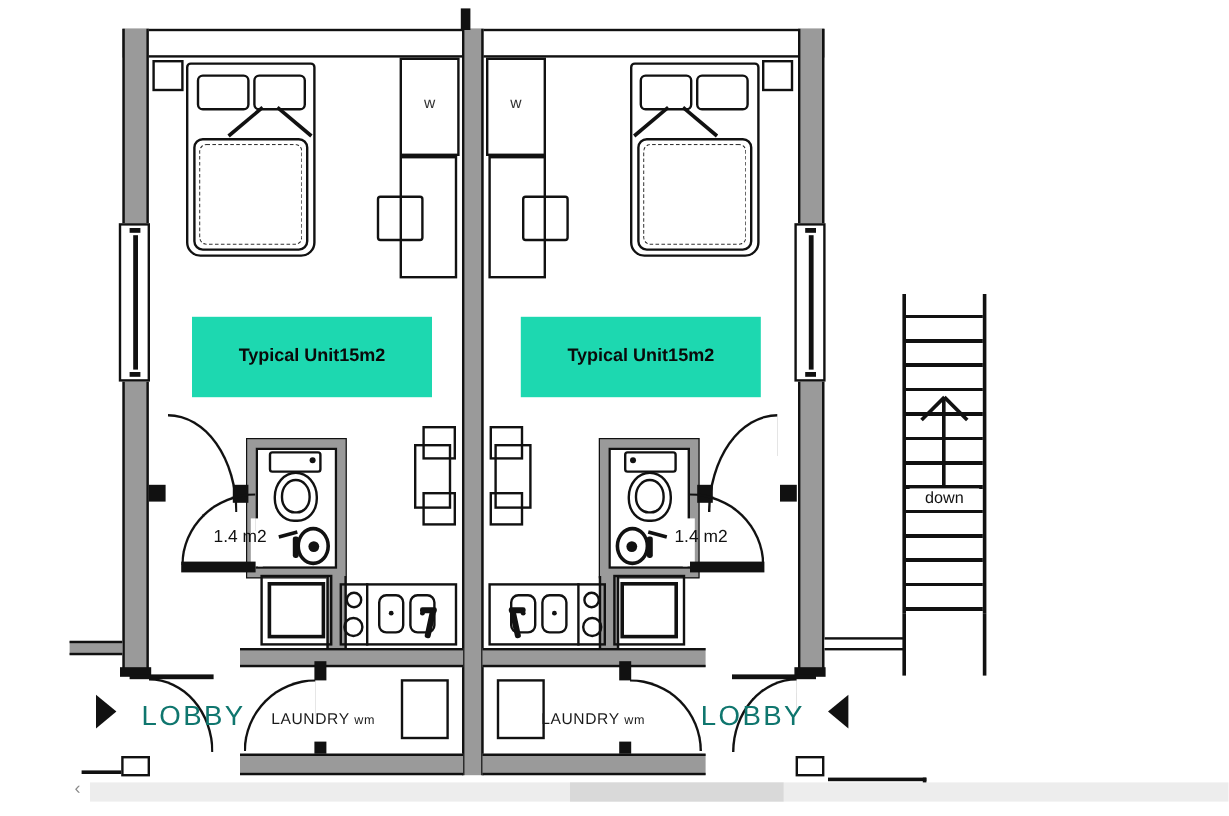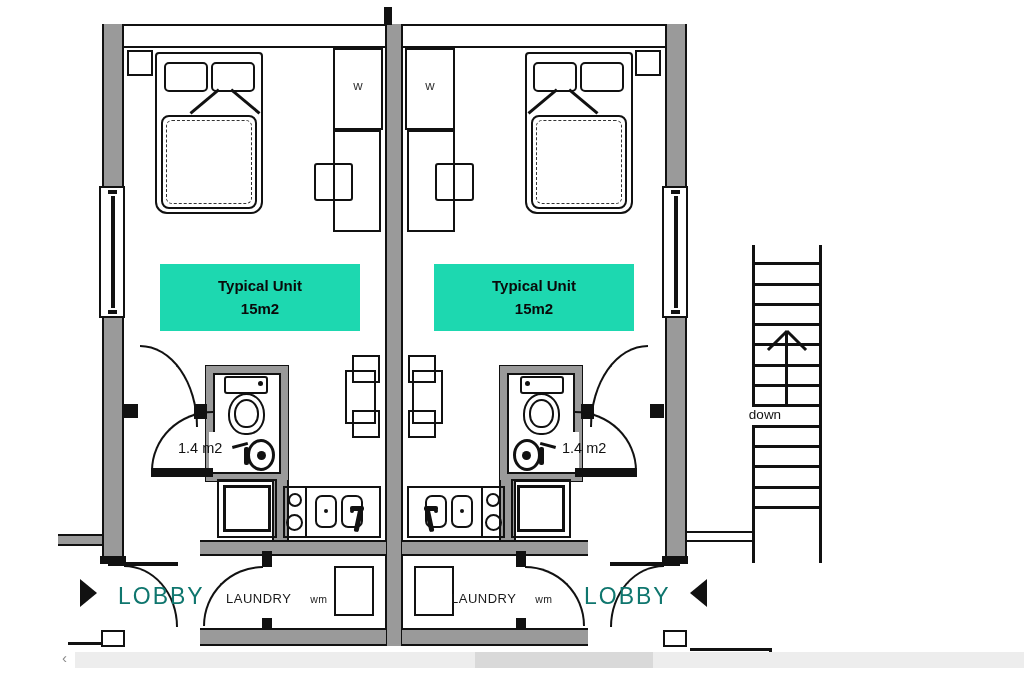--- a/index.html
+++ b/index.html
@@ -11,26 +11,26 @@
   .b{border:2.5px solid var(--ink,#111);background:transparent;}
   .b2{border:2px solid var(--ink,#111);background:transparent;}
   .bt{border:3.5px solid var(--ink,#111);background:transparent;}
   .round{border-radius:50%;}
   .unit{top:0;left:124px;width:270px;height:680px;}
   .unit.flip{left:394px;transform:scaleX(-1);}
   .arc-tr{border-top:2.5px solid var(--ink,#111);border-right:2.5px solid var(--ink,#111);
           border-top-right-radius:100% 100%;}
   .arc-tl{border-top:2.5px solid var(--ink,#111);border-left:2.5px solid var(--ink,#111);
           border-top-left-radius:100% 100%;}
-  .teal{background:var(--teal,#1dd8b0);display:flex;flex-direction:column;align-items:center;
+  .teal{background:var(--teal,#1dd8b0);display:flex;flex-direction:row;align-items:center;
         justify-content:center;font-weight:bold;font-size:15px;line-height:1.5;color:#0a0a0a;}
   .lbl{background:transparent;}
   .lobby-txt{font-size:23px;letter-spacing:2px;color:#0f766e;}
   .laundry-txt{font-size:13px;letter-spacing:.5px;color:#1a1a1a;white-space:nowrap;}
-  .wm-txt{font-size:10.5px;margin-left:15px;}
+  .wm-txt{font-size:10.5px;}
   .area-txt{font-size:14.5px;}
   .w-txt{font-size:13px;color:#333;text-align:center;}
   .down-txt{font-size:13.5px;background:#fff;text-align:center;}
   .treads{border-left:3px solid var(--ink,#111);border-right:3px solid var(--ink,#111);
           background:repeating-linear-gradient(to bottom,transparent 0px,transparent 17.3px,var(--ink,#111) 17.3px,var(--ink,#111) 20.3px);}
   .rails{border-left:3px solid var(--ink,#111);border-right:3px solid var(--ink,#111);}
   .tri-r{width:0;height:0;border-top:14px solid transparent;border-bottom:14px solid transparent;
          border-left:17px solid var(--ink,#111);background:transparent;}
   .tri-l{width:0;height:0;border-top:14px solid transparent;border-bottom:14px solid transparent;
          border-right:17px solid var(--ink,#111);background:transparent;}
@@ -223,19 +223,19 @@
   <div class="lbl lobby-txt" style="left:584px;top:583px;">LOBBY</div>
 
   <div class="tri-r" style="left:80px;top:579px;"></div>
   <div class="tri-l" style="left:690px;top:579px;"></div>
 
   <div class="treads" style="left:752px;top:245px;width:70px;height:266px;"></div>
   <div class="rails" style="left:752px;top:511px;width:70px;height:52px;"></div>
   <div class="blk" style="left:785px;top:331px;width:3px;height:77px;"></div>
   <div class="blk" style="left:764px;top:339px;width:27px;height:3px;transform:rotate(-45deg);"></div>
   <div class="blk" style="left:783px;top:339px;width:27px;height:3px;transform:rotate(45deg);"></div>
-  <div class="down-txt" style="left:736px;top:407px;width:58px;height:18px;">down</div>
+  <div class="down-txt" style="left:758px;top:407px;width:58px;height:18px;">down</div>
 
   <div class="lbl" style="left:62px;top:649px;font-size:15px;color:#8a8a8a;">‹</div>
   <div class="track" style="left:75px;top:652px;width:949px;height:16px;"></div>
   <div class="thumb" style="left:475px;top:652px;width:178px;height:16px;"></div>
 
 </div>
 
 </body></html>

